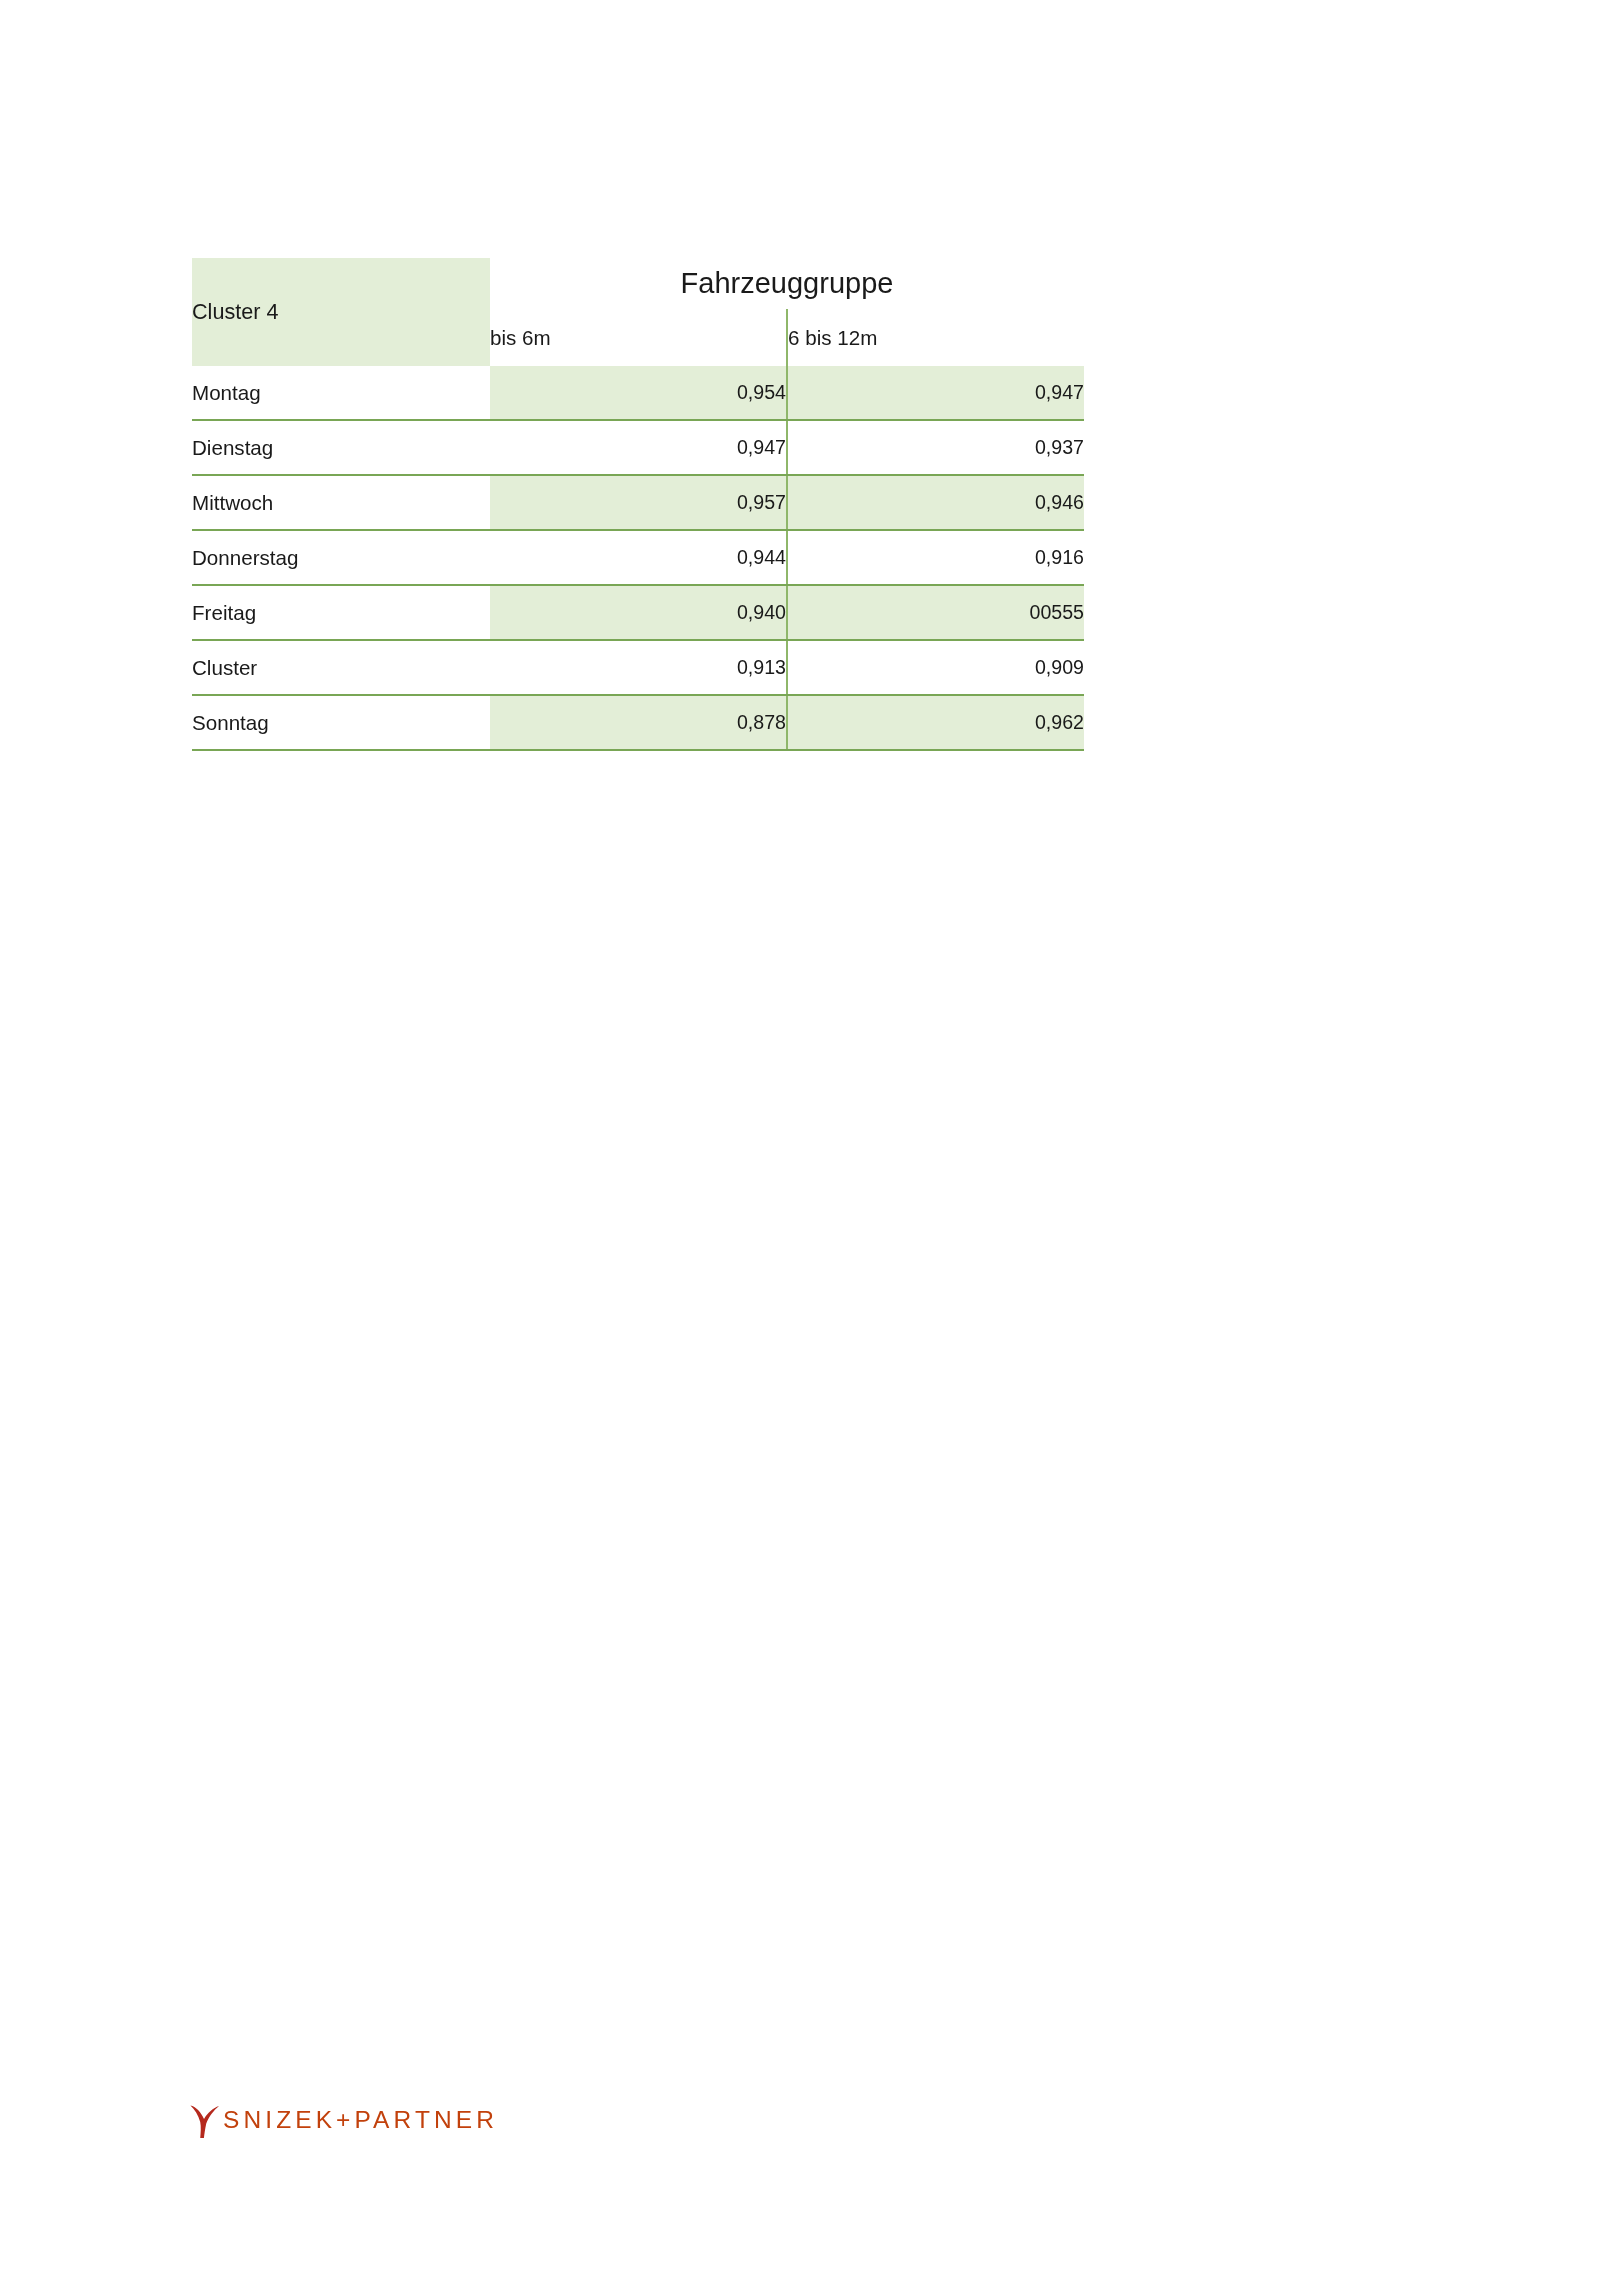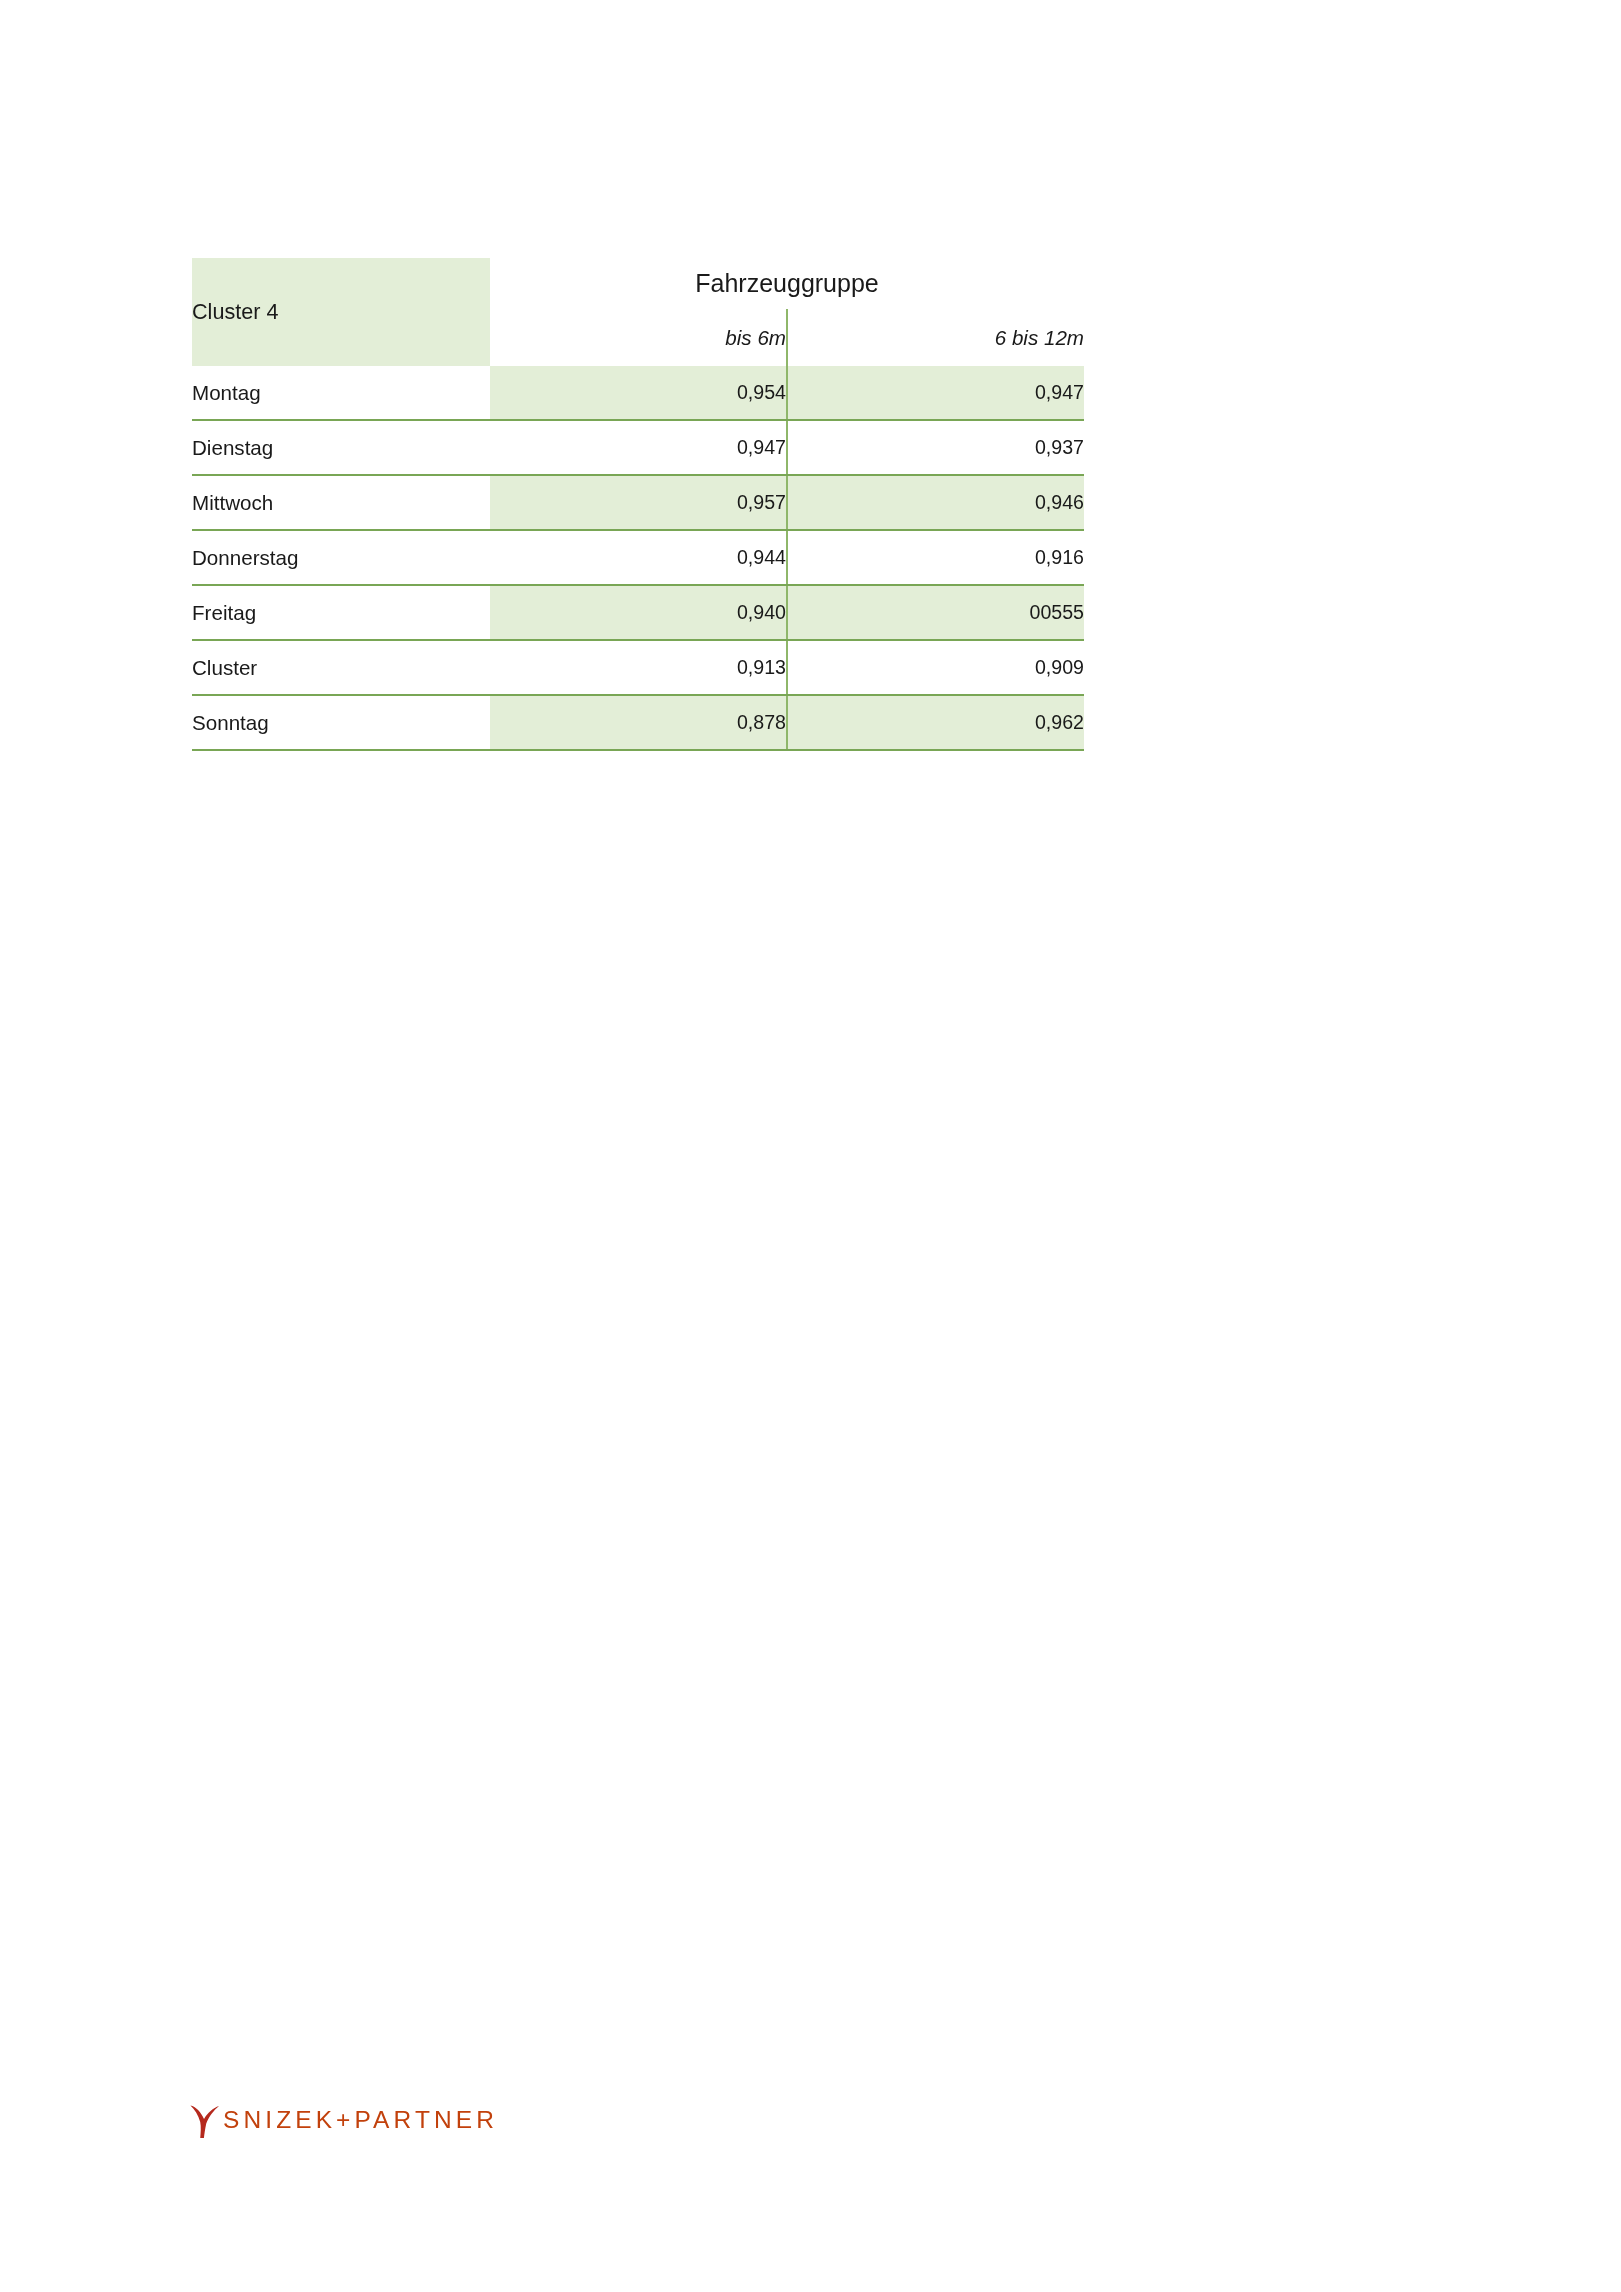--- a/index.html
+++ b/index.html
@@ -80,32 +80,31 @@
     padding: 0 0 0 13.7px;
     font-weight: bold;
     font-size: 21.6px;
     height: 108px;
   }
   .hdr-group {
     border-top: 2.9px solid #79a655;
     border-bottom: 2.9px solid #79a655;
     text-align: center;
     font-weight: bold;
-    font-size: 25px;
+    font-size: 29px;
     height: 51px;
     vertical-align: middle;
     background: #ffffff;
   }
   .hdr-sub {
     border-bottom: 2.9px solid #79a655;
-    text-align: right;
+    text-align: left;
     font-size: 20.6px;
     height: 57px;
     background: #ffffff;
-    font-style: italic;
   }
   .hdr-sub.first { border-right: 2px solid #8fb76a; }
 
   
   .data-table tbody td {
     height: 53px;
     border-bottom: 2px solid #79a655;
   }
   .cell-day {
     text-align: left;

